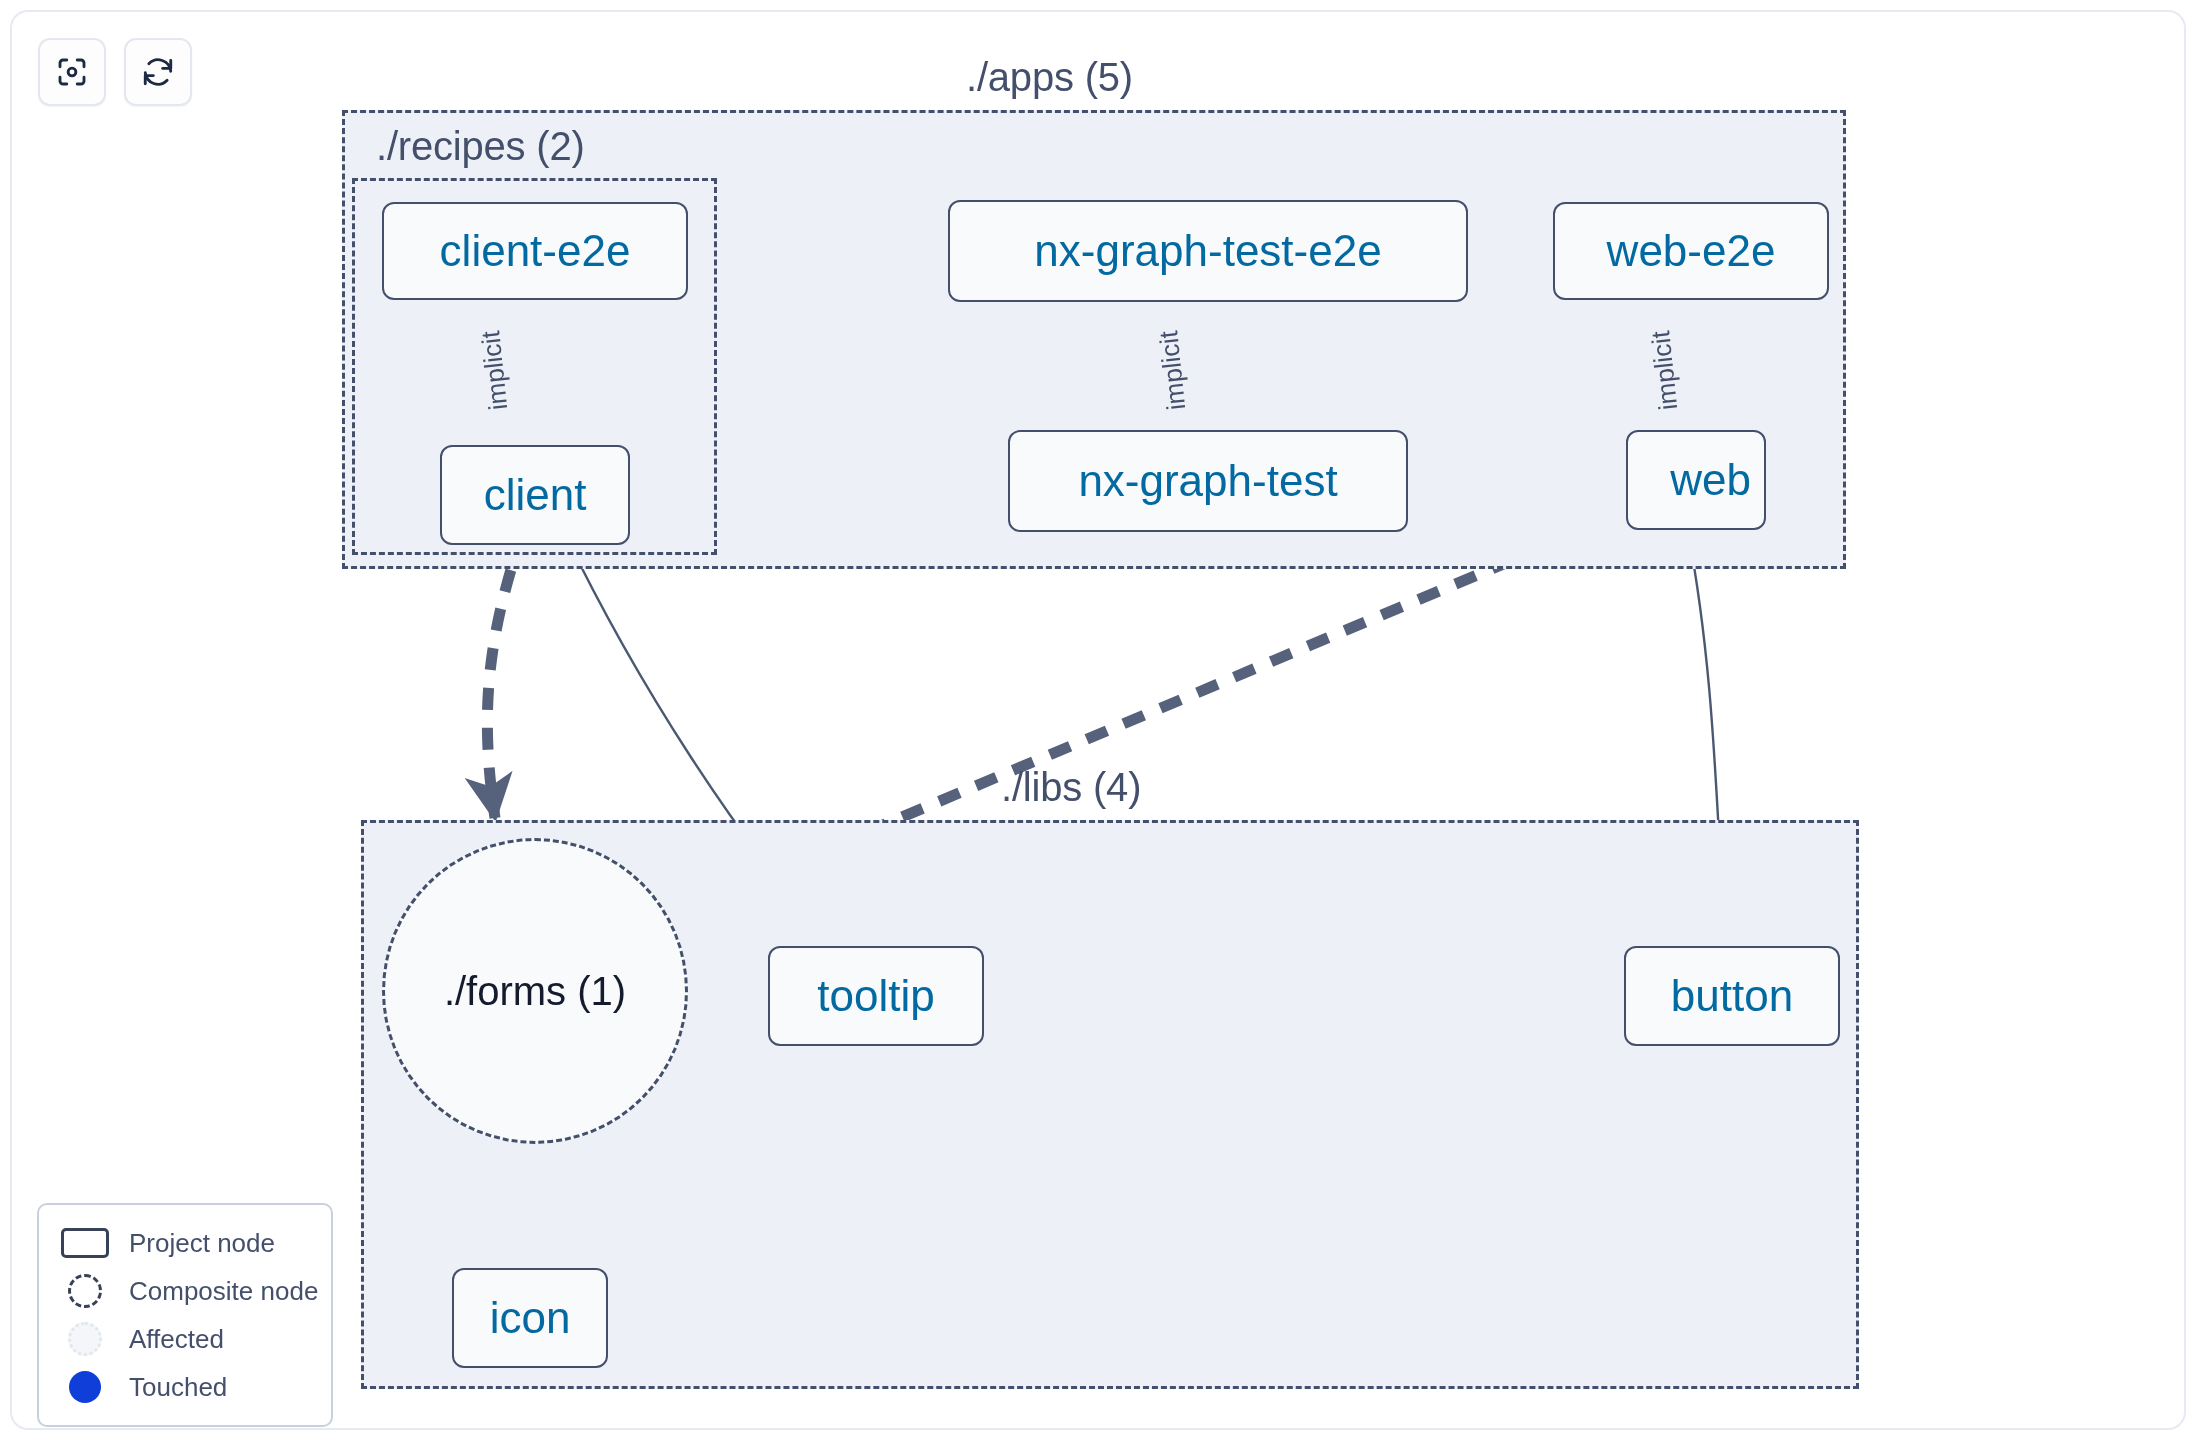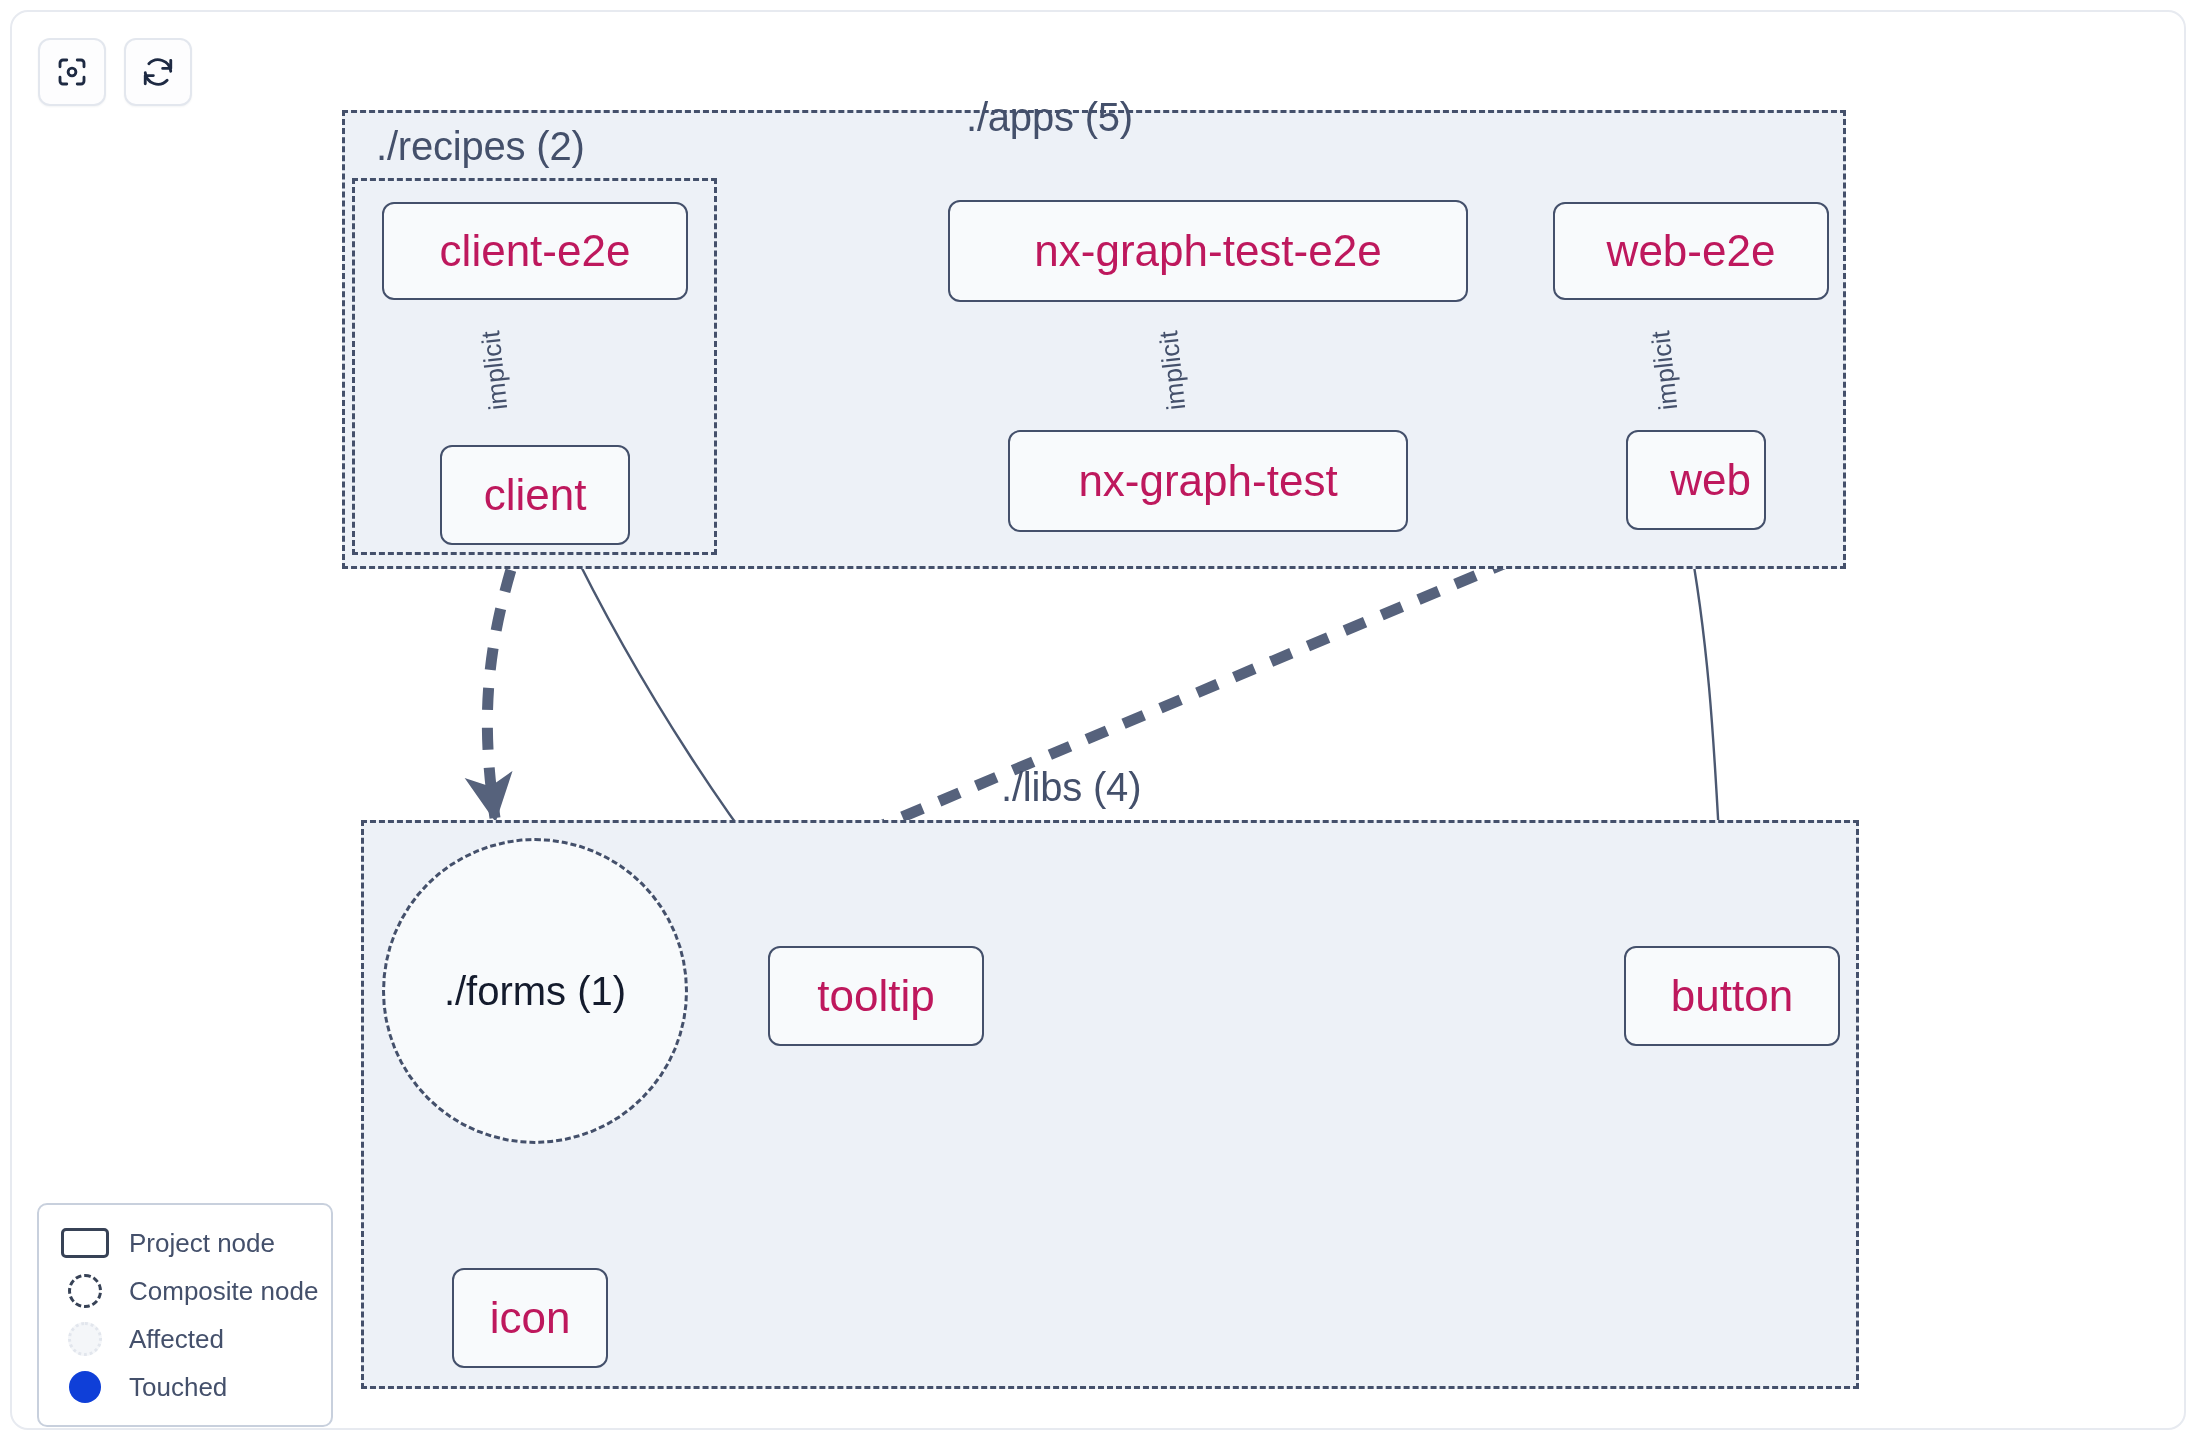--- a/index.html
+++ b/index.html
@@ -70,34 +70,34 @@
 
   .group-label {
     position: absolute;
     color: #44506b;
     font-size: 40px;
     font-weight: 400;
     white-space: nowrap;
     z-index: 20;
     letter-spacing: -0.2px;
   }
-  #label-apps    { left: 966px; top: 55px; margin-top: 40px; }
+  #label-apps    { left: 966px; top: 55px; }
   #label-libs    { left: 1001px; top: 765px; }
   #label-recipes { left: 376px; top: 124px; }
 
   
   .node {
     position: absolute;
     border: 2.5px solid #44506b;
     border-radius: 12px;
     background: #f8fafc;
     display: flex;
     align-items: center;
     justify-content: center;
-    color: #be185d;
+    color: #0369a1;
     font-size: 44px;
     font-weight: 400;
     white-space: nowrap;
     z-index: 22;
     box-sizing: border-box;
     cursor: pointer;
   }
   .composite {
     position: absolute;
     border: 3px dashed #44506b;

